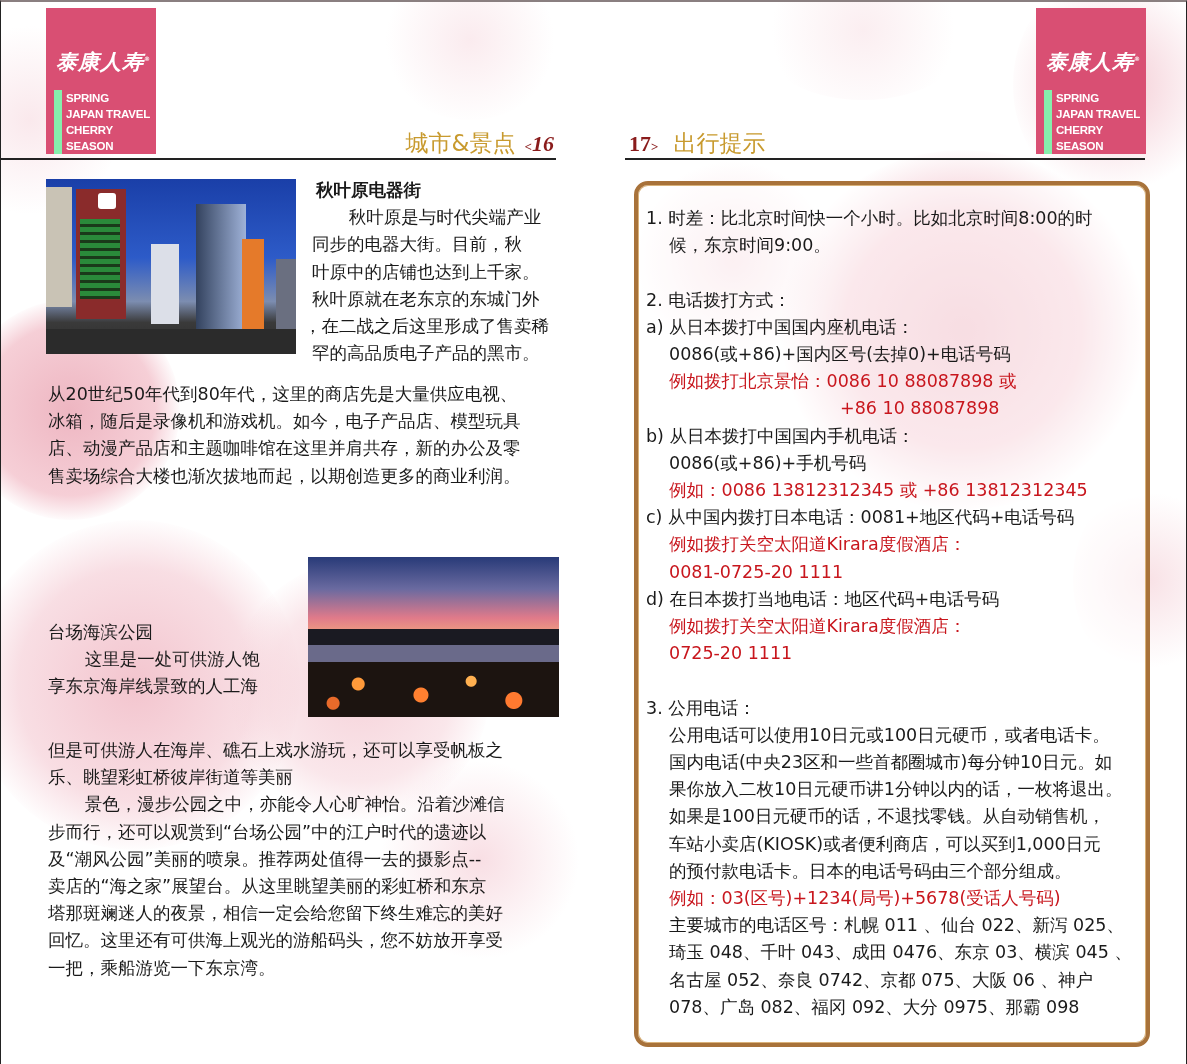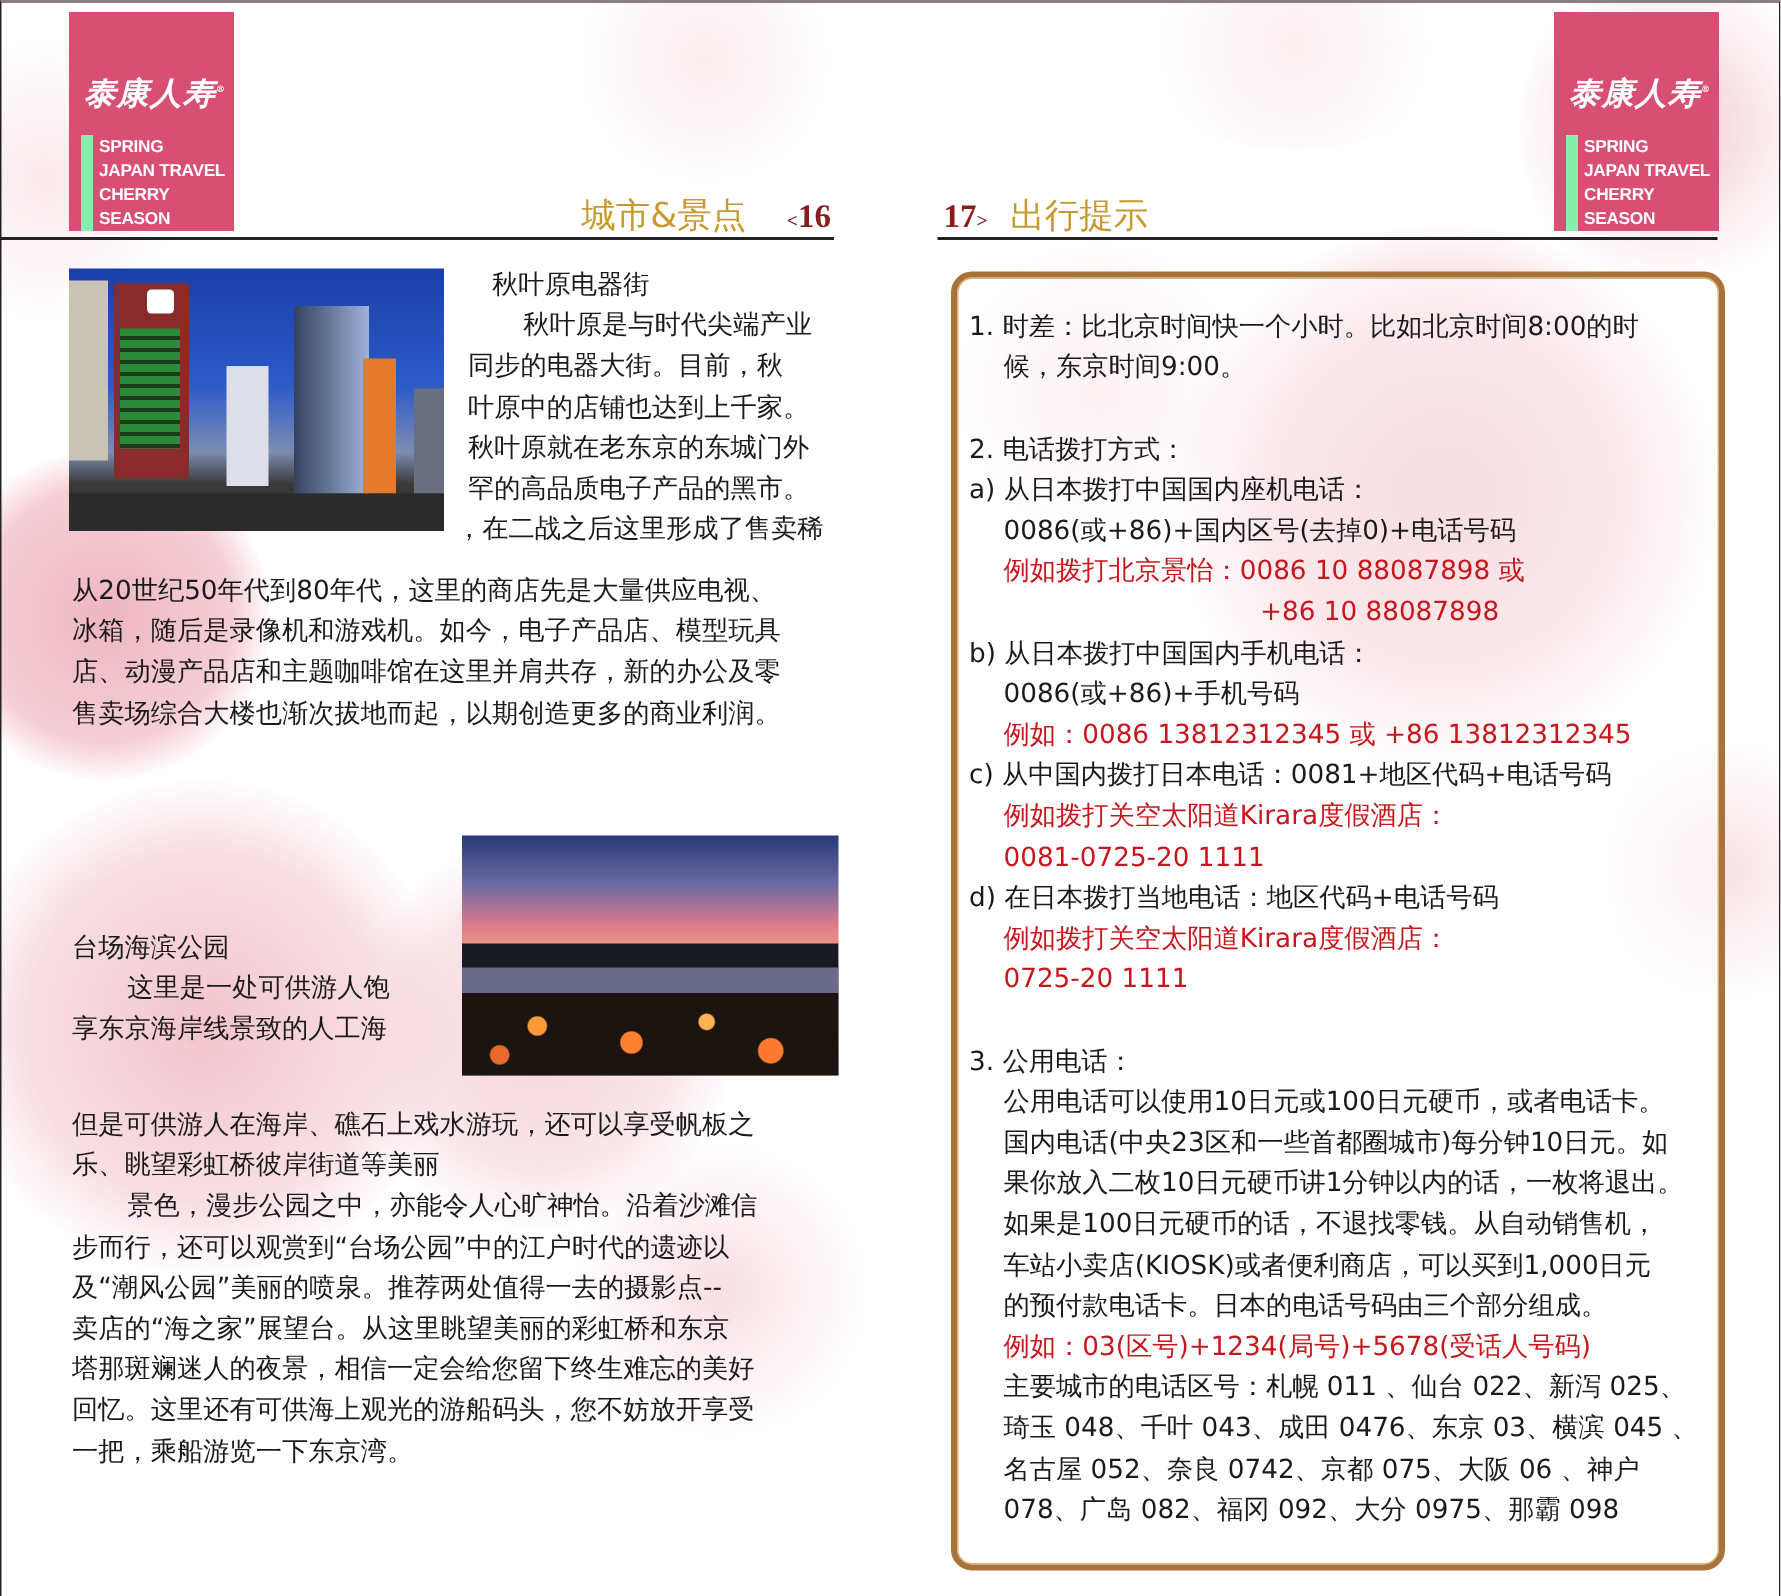--- a/index.html
+++ b/index.html
@@ -53,44 +53,44 @@
     <div class="tag">
       <div>SPRING</div>
       <div>JAPAN TRAVEL</div>
       <div>CHERRY SEASON</div>
     </div>
   </div>
 
   <div class="hdr l">
     <div style="position:absolute;right:2px;top:0;">
       <span class="t">城市&amp;景点</span>
-      <span class="n" style="margin-left:22px;"><small>&lt;</small><span>16</span></span>
+      <span class="n" style="margin-left:4px;font-style:italic;"><small>&lt;</small><span>16</span></span>
     </div>
   </div>
 
   <div class="pic" style="left:46px;top:179px;width:250px;height:175px;background:linear-gradient(180deg,#1a3fa8 0%,#2d5bc8 45%,#7c8db0 70%,#3a3a3a 82%,#2a2a2a 100%);">
     <div style="position:absolute;left:0;top:8px;width:26px;height:120px;background:#c9c3b5;"></div>
     <div style="position:absolute;left:30px;top:10px;width:50px;height:130px;background:#8a2b2b;"></div>
     <div style="position:absolute;left:34px;top:40px;width:40px;height:80px;background:repeating-linear-gradient(180deg,#2a8a3a 0 5px,#1a3a1a 5px 8px);"></div>
     <div style="position:absolute;left:52px;top:14px;width:18px;height:16px;background:#fff;border-radius:3px;"></div>
     <div style="position:absolute;left:105px;top:65px;width:28px;height:80px;background:#dcdfe8;"></div>
     <div style="position:absolute;left:150px;top:25px;width:50px;height:125px;background:linear-gradient(90deg,#33425e,#9fb2d8);"></div>
     <div style="position:absolute;left:196px;top:60px;width:22px;height:90px;background:#e57a2a;"></div>
     <div style="position:absolute;left:230px;top:80px;width:22px;height:70px;background:#6a6f80;"></div>
     <div style="position:absolute;left:0;top:150px;width:250px;height:25px;background:#2b2b2b;"></div>
   </div>
 
   <div class="txt" style="left:312px;top:177px;width:250px;">
-    <div style="margin-left:16px;">秋叶原电器街</div>
+    <div style="margin-left:4px;font-weight:bold;">秋叶原电器街</div>
     <div class="line indent">秋叶原是与时代尖端产业</div>
     <div class="line">同步的电器大街。目前，秋</div>
     <div class="line">叶原中的店铺也达到上千家。</div>
     <div class="line">秋叶原就在老东京的东城门外</div>
+    <div class="line" style="margin-left:-8px;">，在二战之后这里形成了售卖稀</div>
     <div class="line">罕的高品质电子产品的黑市。</div>
-    <div class="line" style="margin-left:-8px;">，在二战之后这里形成了售卖稀</div>
   </div>
   <div class="txt" style="left:48px;top:381px;width:520px;">
     <div class="line">从20世纪50年代到80年代，这里的商店先是大量供应电视、</div>
     <div class="line">冰箱，随后是录像机和游戏机。如今，电子产品店、模型玩具</div>
     <div class="line">店、动漫产品店和主题咖啡馆在这里并肩共存，新的办公及零</div>
     <div class="line">售卖场综合大楼也渐次拔地而起，以期创造更多的商业利润。</div>
   </div>
 
   <div class="pic" style="left:308px;top:557px;width:251px;height:160px;background:linear-gradient(180deg,#283a78 0%,#6a6aa0 20%,#e07a8a 38%,#f0a080 48%,#404060 60%,#222 100%);">
     <div style="position:absolute;left:0;top:72px;width:251px;height:18px;background:#1a1a22;"></div>

